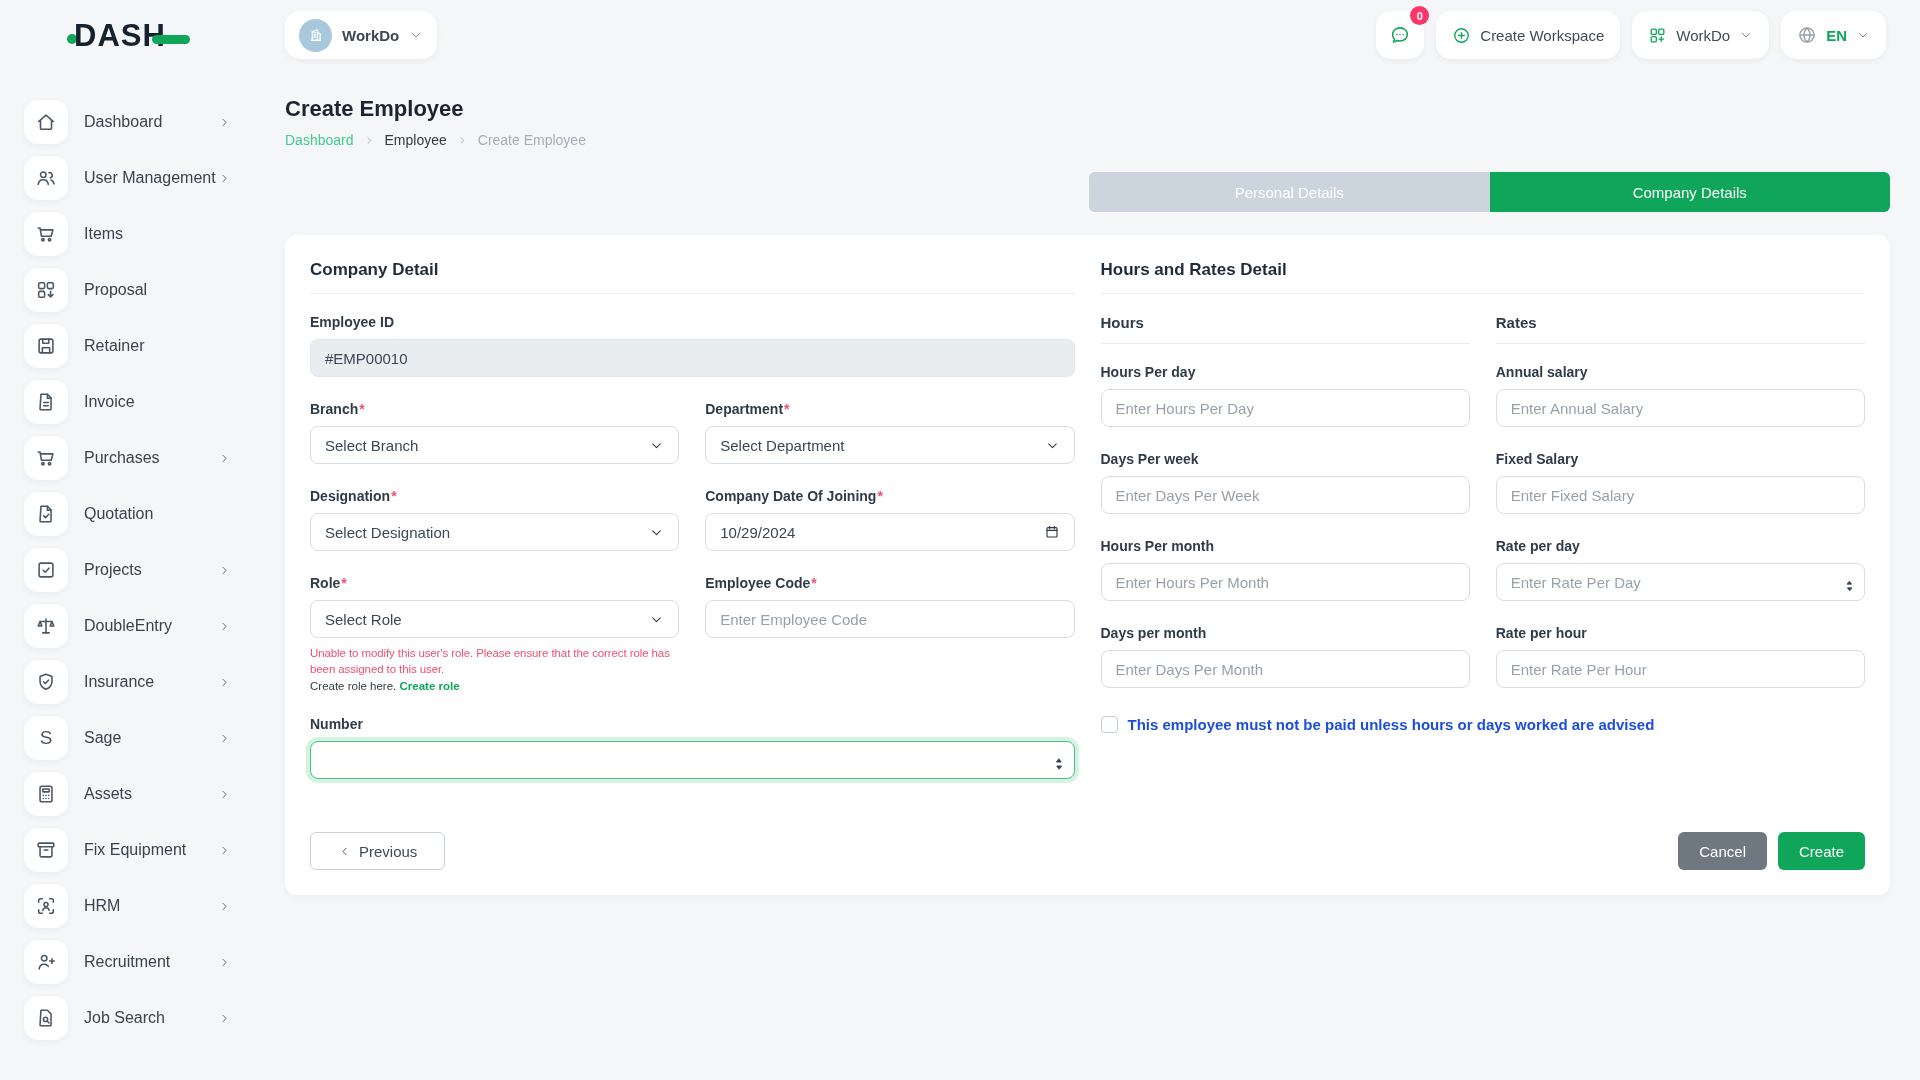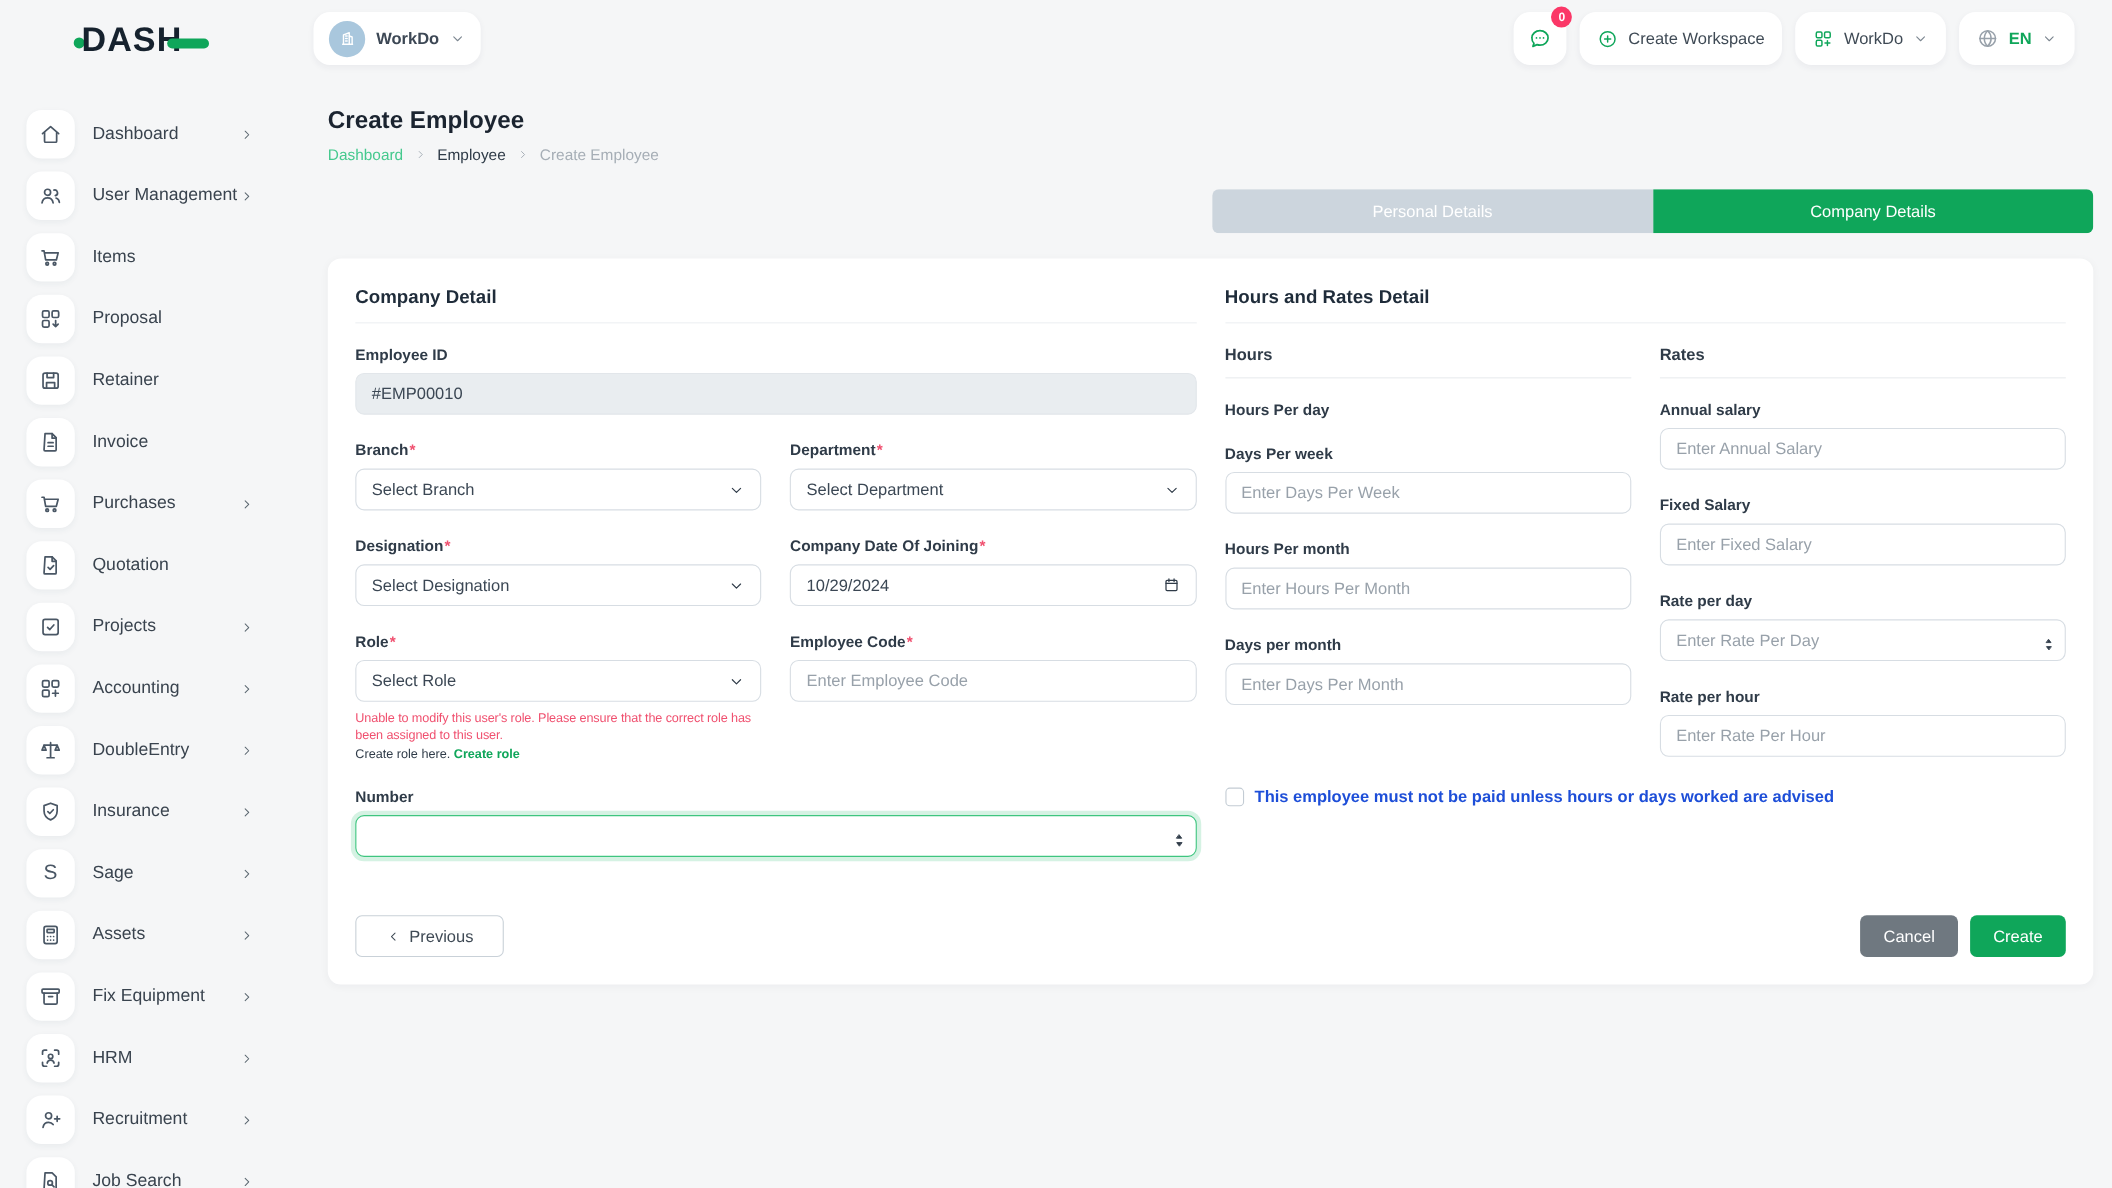--- a/index.html
+++ b/index.html
@@ -33,21 +33,21 @@
   
   .sidebar { position:absolute; left:0; top:71px; width:257px; height:1009px; padding-top:23px; overflow:hidden; }
   .nav-item { display:flex; align-items:center; height:56px; padding-left:24px; cursor:pointer; }
   .nav-ico { width:44px; height:44px; border-radius:14px; background:#fff; display:flex; align-items:center; justify-content:center;
              color:#4a5765; box-shadow:0 2px 6px rgba(40,60,80,.06); flex:none; }
   .nav-label { margin-left:16px; font-size:16px; color:#39434e; white-space:nowrap; }
   .nav-chev { margin-left:auto; margin-right:26px; color:#5b6770; }
   .sage-glyph { font-size:19px; font-weight:400; color:#4a5765; }
 
   
-  .main { position:absolute; left:298px; top:71px; width:1605px; }
+  .main { position:absolute; left:285px; top:71px; width:1605px; }
   .page-title { margin-top:25px; font-size:22px; font-weight:600; color:#1b2430; }
   .breadcrumb { margin-top:10px; display:flex; align-items:center; gap:10px; font-size:14px; }
   .bc-link { color:#45c98e; cursor:pointer; }
   .bc-mid { color:#2f3b48; cursor:pointer; }
   .bc-cur { color:#a6aeb6; }
   .bc-sep { color:#9aa4ad; }
 
   .tabs { margin-top:24px; margin-left:auto; width:801px; height:40px; display:flex; border-radius:6px; overflow:hidden; cursor:pointer; }
   .tab { flex:1; display:flex; align-items:center; justify-content:center; font-size:15px; color:#fff; }
   .tab.inactive { background:#ccd5dd; }
@@ -294,36 +294,20 @@
         </svg>
       </span>
     <span class="nav-label">Projects</span>
     <span class="nav-chev">
         <svg width="13" height="13" viewBox="0 0 24 24" stroke-width="2.4">
           <path d="M9 6l6 6-6 6"></path>
         </svg>
       </span>
   </div>
 
-  <div class="nav-item">
-    <span class="nav-ico">
-        <svg width="22" height="22" viewBox="0 0 24 24">
-          <rect x="4" y="4" width="6.5" height="6.5" rx="1.5"></rect>
-          <rect x="13.5" y="4" width="6.5" height="6.5" rx="1.5"></rect>
-          <rect x="4" y="13.5" width="6.5" height="6.5" rx="1.5"></rect>
-          <path d="M16.8 13.8v5.6M14 16.6h5.6"></path>
-        </svg>
-      </span>
-    <span class="nav-label">Accounting</span>
-    <span class="nav-chev">
-        <svg width="13" height="13" viewBox="0 0 24 24" stroke-width="2.4">
-          <path d="M9 6l6 6-6 6"></path>
-        </svg>
-      </span>
-  </div>
 
   <div class="nav-item">
     <span class="nav-ico">
         <svg width="22" height="22" viewBox="0 0 24 24">
           <path d="M12 4.5v15M8.5 19.5h7M5.5 7h13"></path>
           <path d="M5.5 7.2l-2 4.8h4z"></path>
           <path d="M18.5 7.2l-2 4.8h4z"></path>
         </svg>
       </span>
     <span class="nav-label">DoubleEntry</span>
@@ -567,20 +551,21 @@
       <div class="col">
         <div class="sec-heading">Hours and Rates Detail</div>
         <hr class="sec-hr">
 
         <div class="subcols">
           <div>
             <div class="sub-heading">Hours</div>
             <hr class="sub-hr">
 
             <div class="field-label first">Hours Per day</div>
+            <input class="input" placeholder="Enter Hours Per Day" style="">
 
             <div class="field-label">Days Per week</div>
             <input class="input" placeholder="Enter Days Per Week" style="">
 
             <div class="field-label">Hours Per month</div>
             <input class="input" placeholder="Enter Hours Per Month" style="">
 
             <div class="field-label">Days per month</div>
             <input class="input" placeholder="Enter Days Per Month" style="">
           </div>

